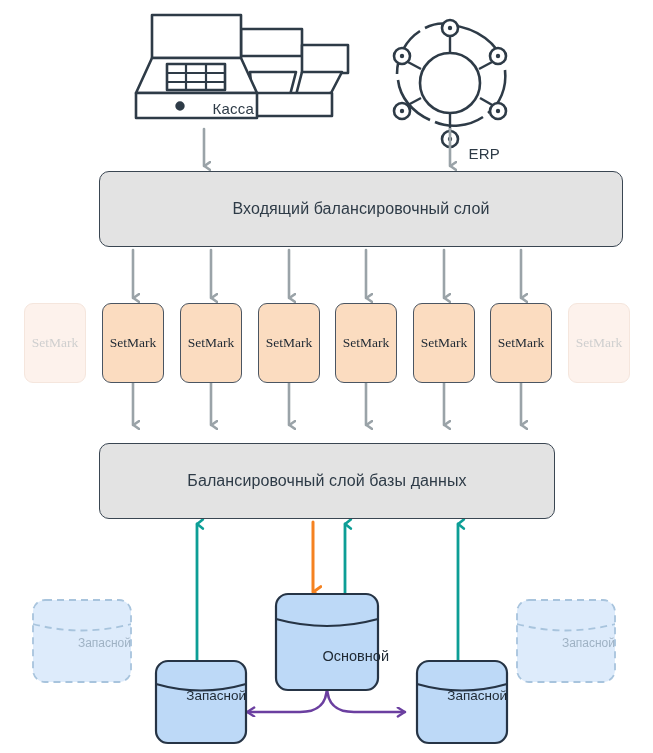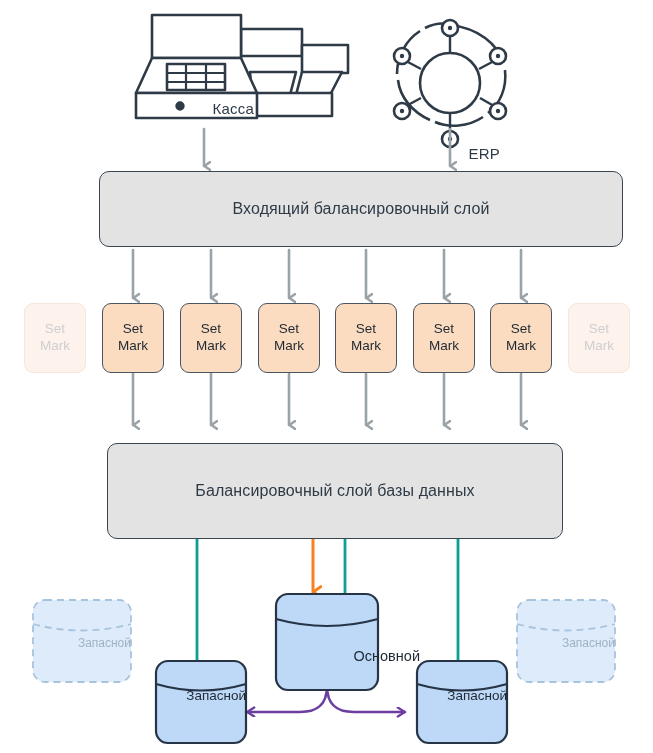--- a/index.html
+++ b/index.html
@@ -48,29 +48,30 @@
   .bar-label {
     font-size: 16px;
     color: #2e3b47;
     letter-spacing: 0.1px;
   }
 
   
   .mark {
     position: absolute;
     width: 62px;
-    height: 70px;
+    height: 80px;
     border-radius: 9px;
     box-sizing: border-box;
     display: flex;
-    flex-direction: column;
+    flex-direction: row;
     align-items: center;
     justify-content: center;
     line-height: 1.25;
     font-size: 13.5px;
+    font-family: Liberation Serif, serif;
   }
   .mark.active {
     background: #fbdcc0;
     border: 1.6px solid #4a5562;
     color: #1f2933;
   }
   .mark.ghost {
     background: #fdf2ec;
     border: 1.4px solid #f5e6dd;
     color: #cfcfcf;
@@ -261,23 +262,23 @@
   </div>
   <div class="mark active" style="left:490px; top:303px;">
     <span>Set</span>
     <span>Mark</span>
   </div>
   <div class="mark ghost" style="left:568px; top:303px;">
     <span>Set</span>
     <span>Mark</span>
   </div>
 
-  <div class="bar" style="left:107px; top:443px; width:456px; height:96px;">
+  <div class="bar" style="left:99px; top:443px; width:456px; height:76px;">
     <span class="bar-label">Балансировочный слой базы данных</span>
   </div>
 
   <div class="db-label ghost" style="left:33px; top:636px; width:98px;">Запасной</div>
   <div class="db-label" style="left:156px; top:688px; width:90px;">Запасной</div>
-  <div class="db-label" style="left:276px; top:648px; width:113px; font-size:14.5px;margin-left:31px;">Основной</div>
+  <div class="db-label" style="left:276px; top:648px; width:113px; font-size:14.5px;">Основной</div>
   <div class="db-label" style="left:417px; top:688px; width:90px;">Запасной</div>
   <div class="db-label ghost" style="left:517px; top:636px; width:98px;">Запасной</div>
 
 </div>
 
 </body></html>

